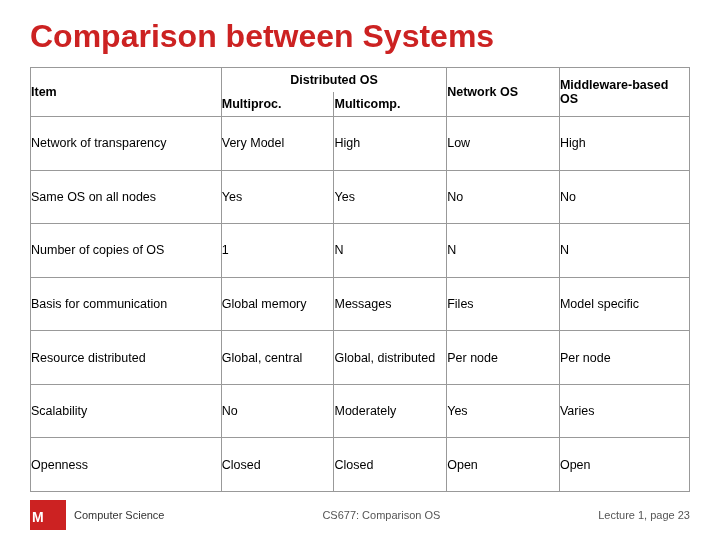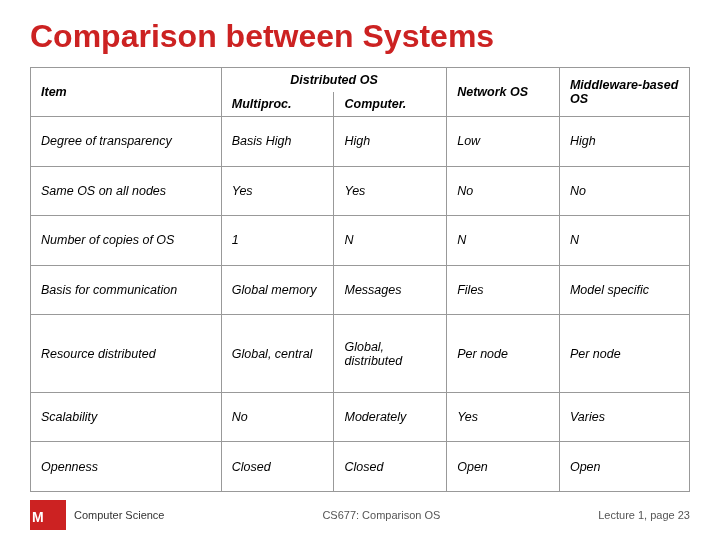--- a/index.html
+++ b/index.html
@@ -25,24 +25,23 @@
       font-family: Arial, sans-serif;
     }
     table {
       width: 100%;
       border-collapse: collapse;
       font-size: 12.5px;
       flex: 1;
     }
     th, td {
       border: 1px solid #999;
-      padding: 5px 10px;
+      padding: 5px 0;
       vertical-align: middle;
       text-align: left;
-      font-style: italic;
     }
     .header-row-top th {
       background: #fff;
       font-weight: bold;
       border-bottom: none;
     }
     .header-row-bottom th {
       background: #fff;
       font-weight: bold;
       border-top: none;
@@ -106,27 +105,27 @@
         <th colspan="2" class="dist-header">Distributed OS</th>
         <th class="col-network" rowspan="2">
           <span>Network OS</span>
         </th>
         <th class="col-middleware" rowspan="2">
           <span>Middleware-based OS</span>
         </th>
       </tr>
       <tr class="header-row-bottom">
         <th class="col-multi">Multiproc.</th>
-        <th class="col-multicomp">Computer.</th>
+        <th class="col-multicomp">Multicomp.</th>
       </tr>
     </thead>
     <tbody id="table-body">
     <tr>
-          <td>Degree of transparency</td>
-          <td>Basis High</td>
+          <td>Network of transparency</td>
+          <td>Very Model</td>
           <td>High</td>
           <td>Low</td>
           <td>High</td>
         </tr>
         <tr>
           <td>Same OS on all nodes</td>
           <td>Yes</td>
           <td>Yes</td>
           <td>No</td>
           <td>No</td>

